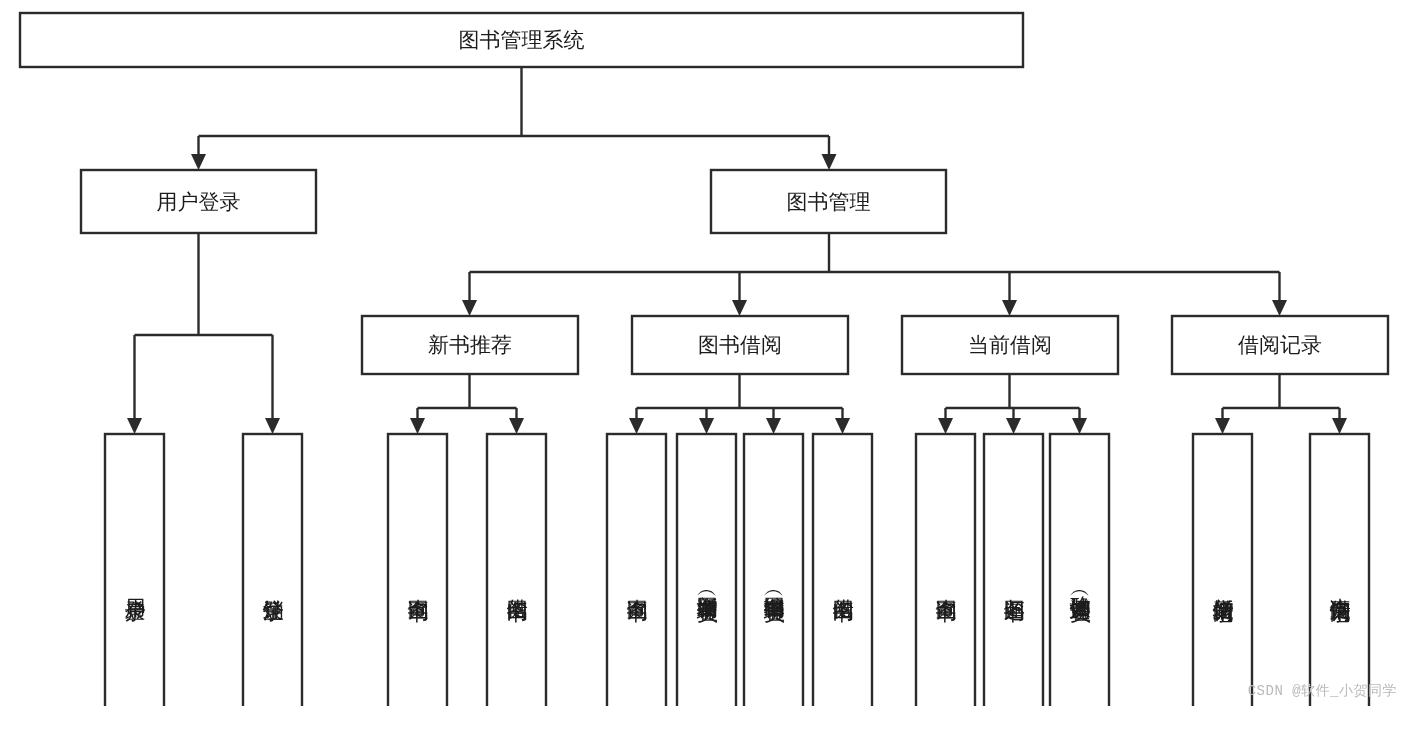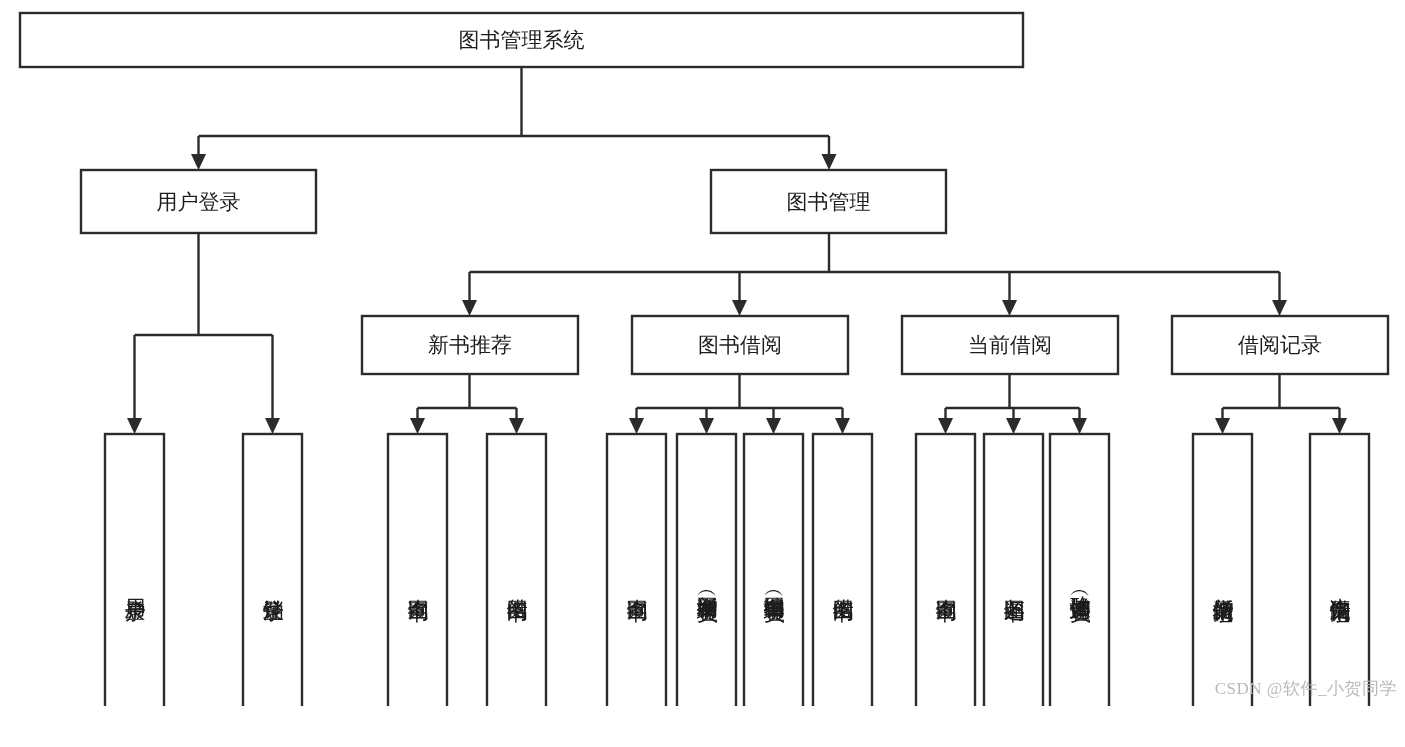--- a/index.html
+++ b/index.html
@@ -60,22 +60,22 @@
     font-size: 21px;
     line-height: 1.02;
     color: #1c1c1c;
     letter-spacing: 1px;
     white-space: nowrap;
   }
   .watermark {
     position: absolute;
     right: 8px;
     bottom: 6px;
-    font-family: Liberation Serif, serif;
-    font-size: 17px;
+    font-family: Liberation Mono, monospace;
+    font-size: 14px;
     color: #b9b9b9;
     letter-spacing: 0.5px;
     white-space: nowrap;
   }
 </style>
 </head>
 <body>
 
 <div id="canvas">
 

